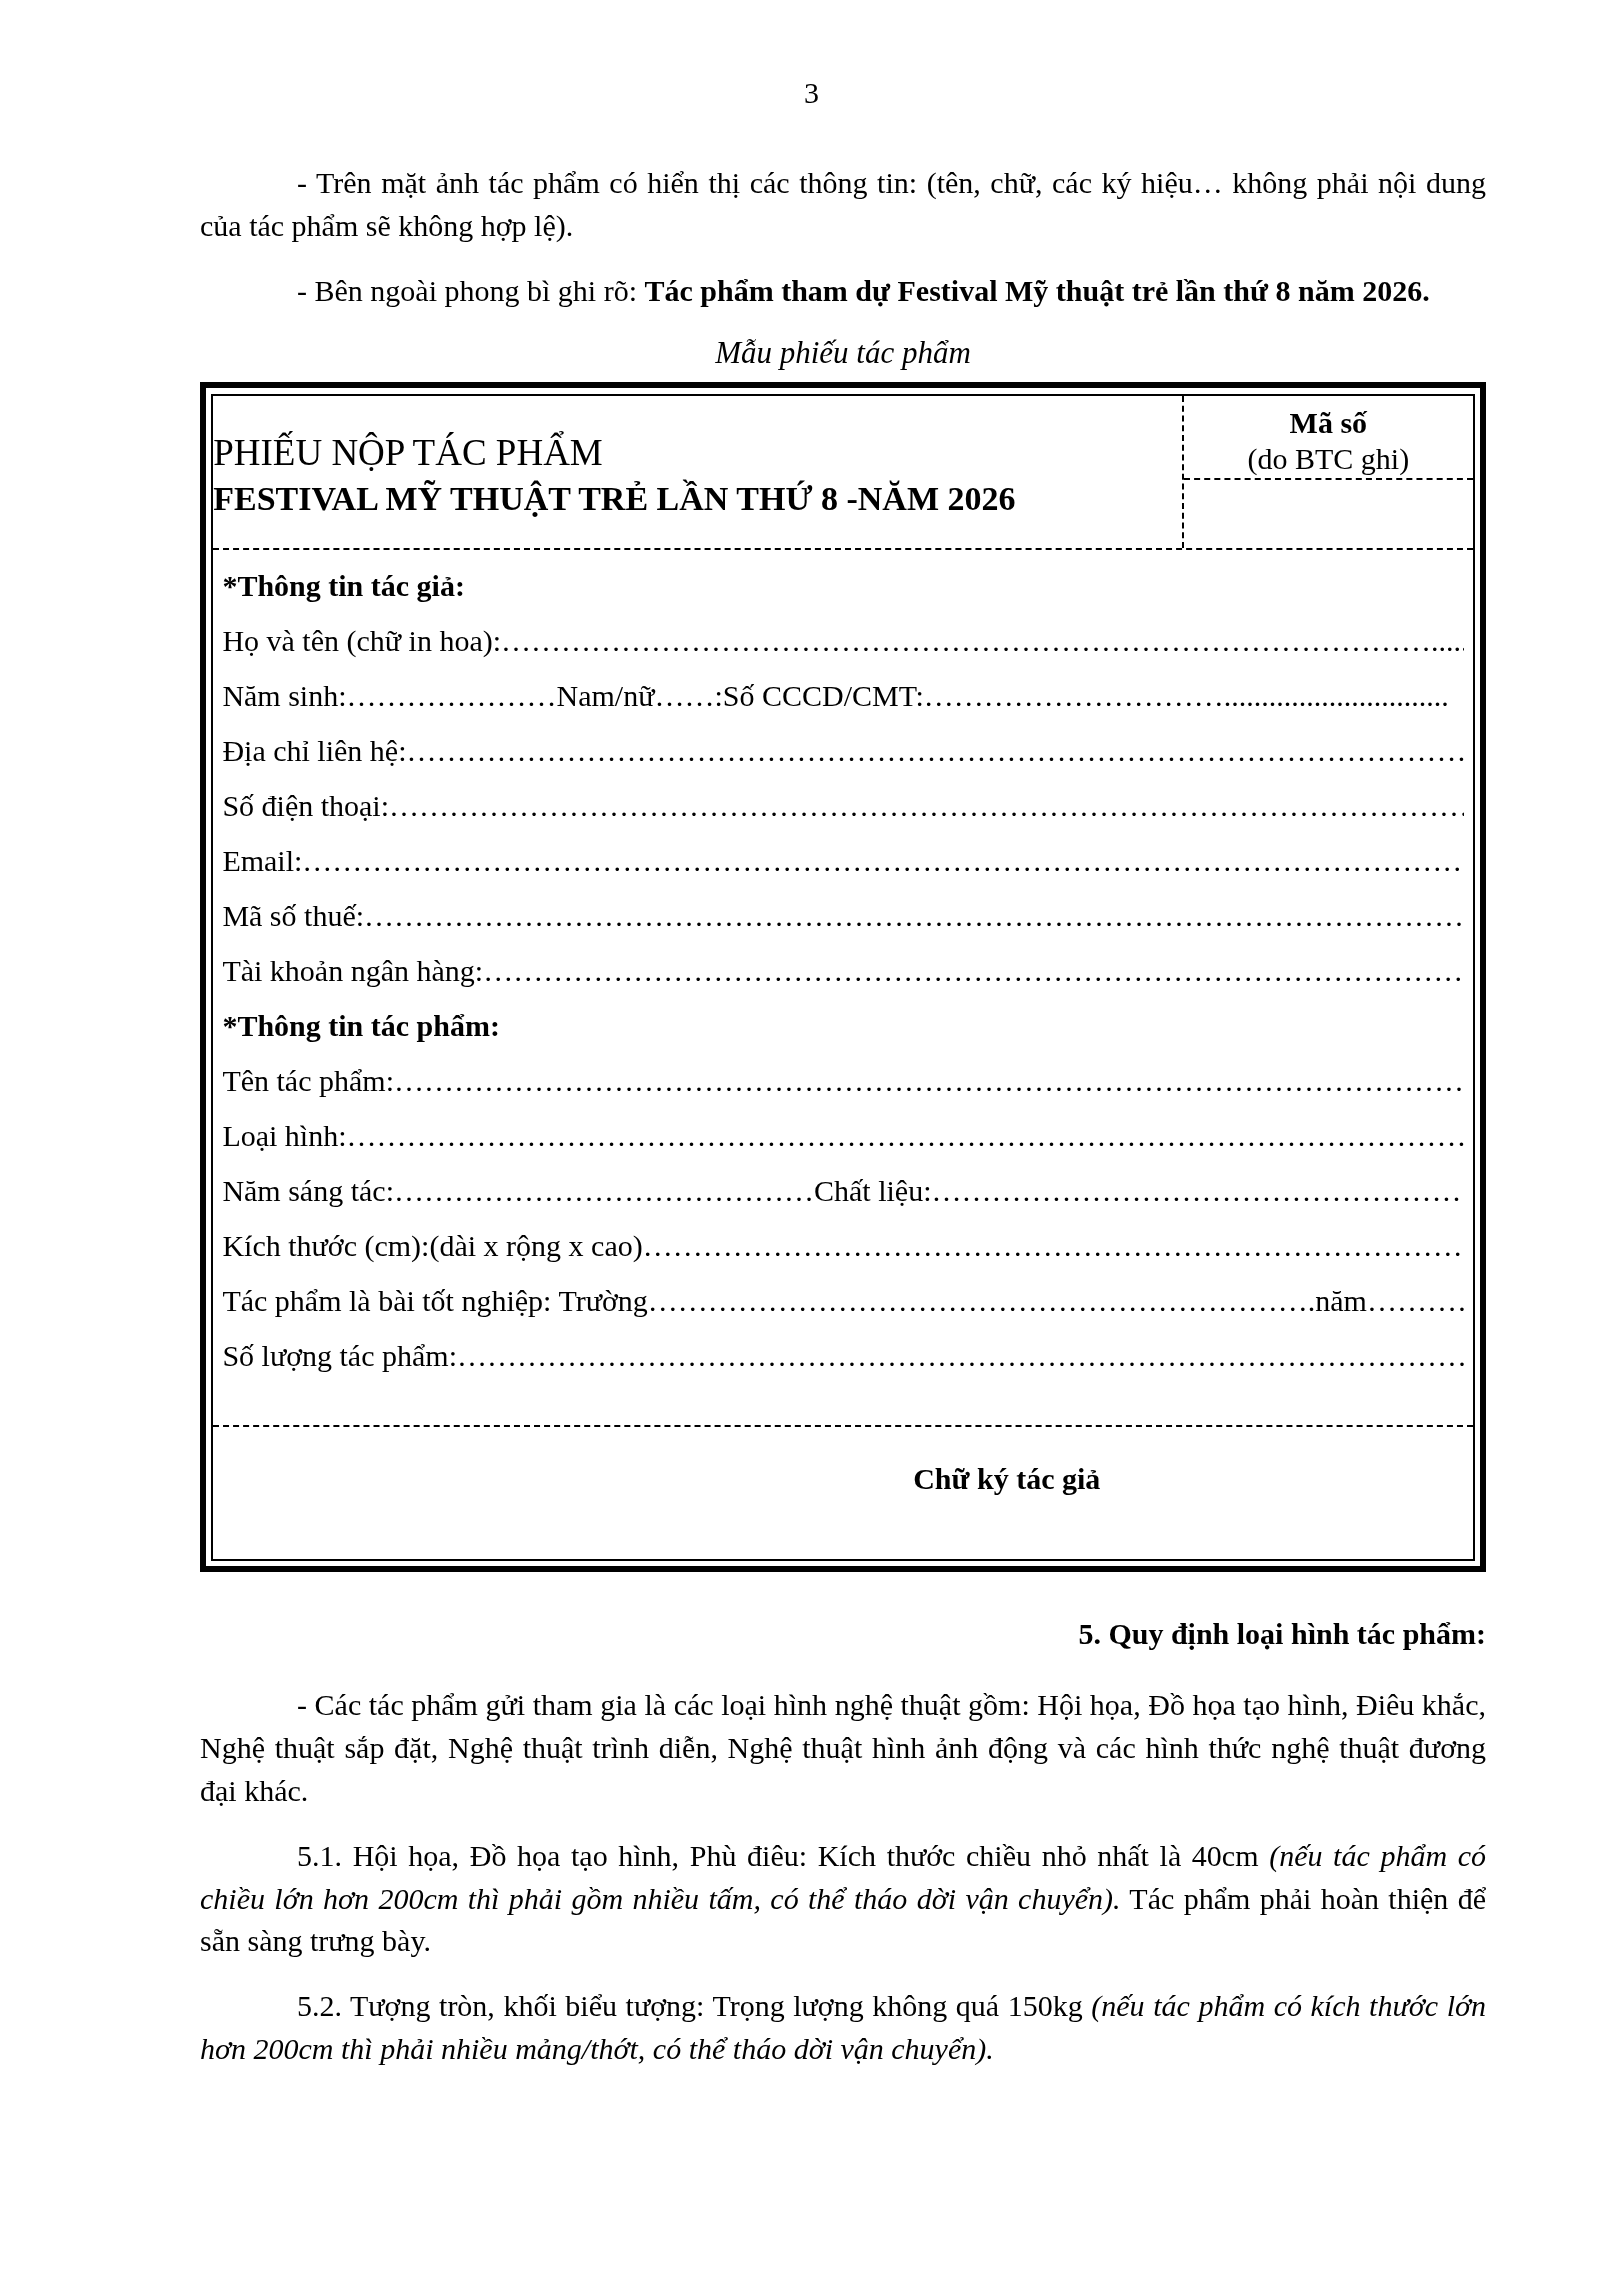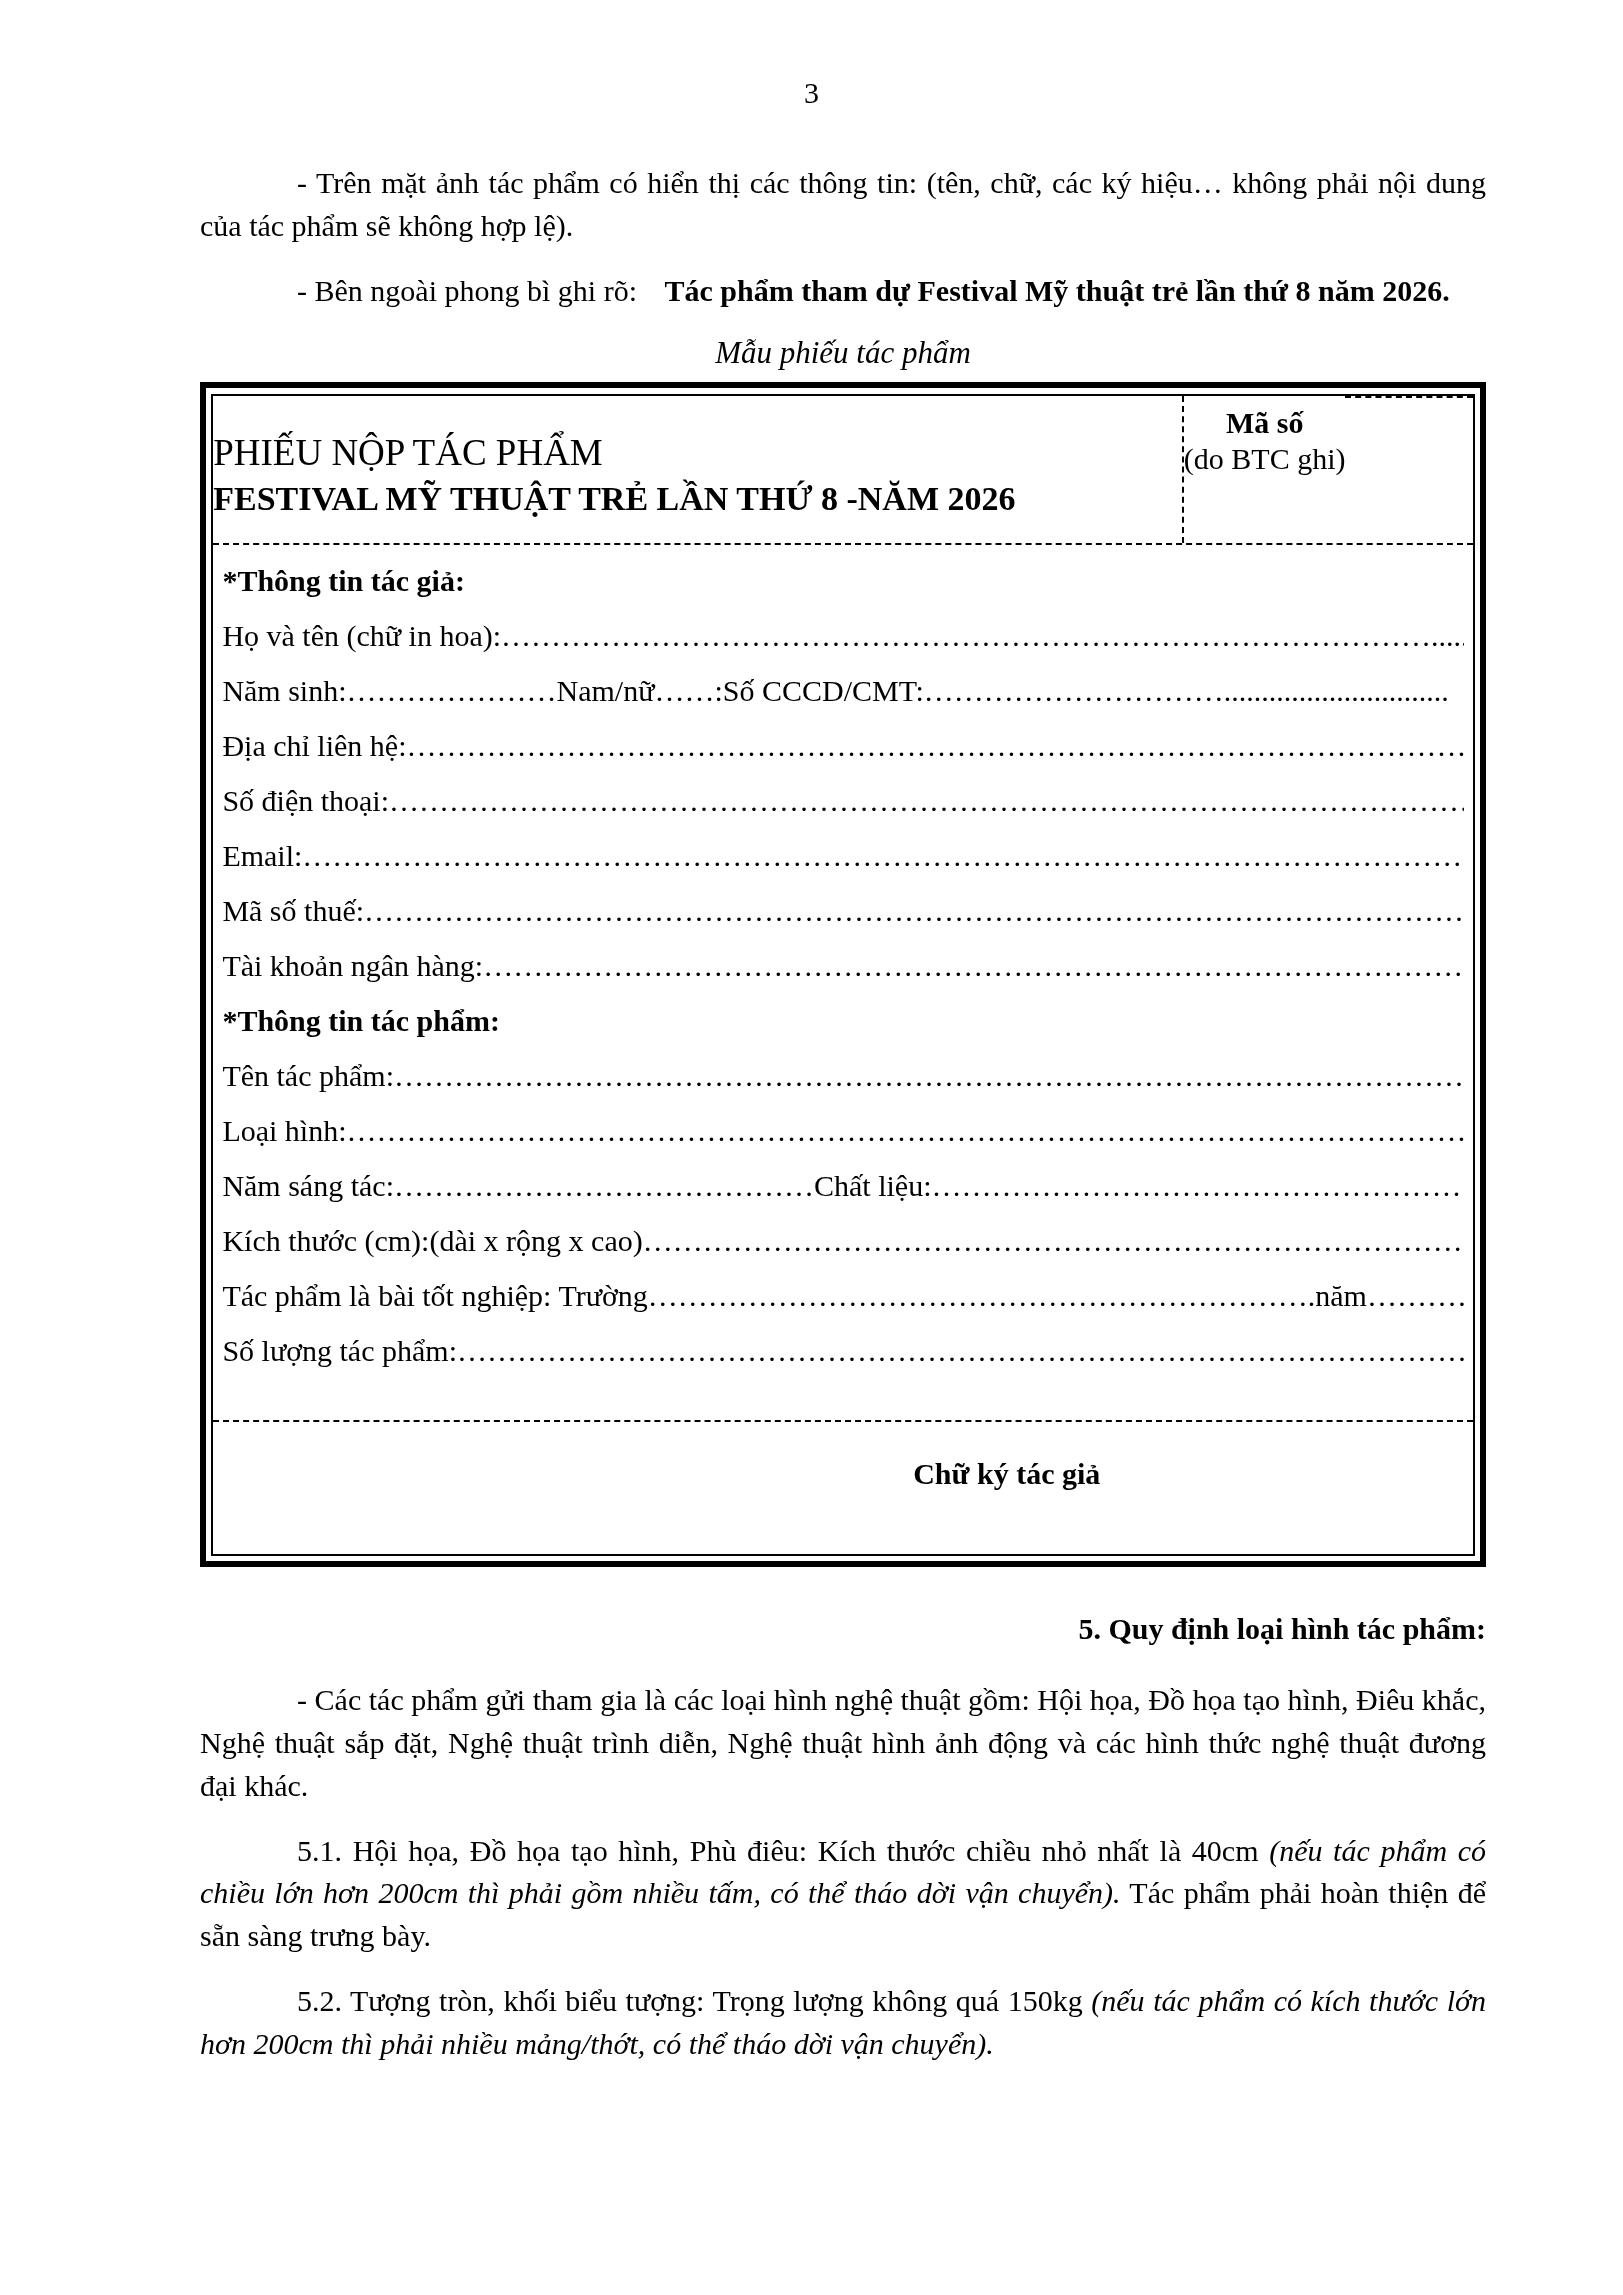--- a/index.html
+++ b/index.html
@@ -16,39 +16,39 @@
   .page-number{
     position:absolute;top:76px;left:0;right:0;
     text-align:center;font-size:30px;
   }
   .para{
     margin:0 0 22px 0;
     line-height:1.43;
     text-align:justify;
     text-indent:97px;
   }
-  .b{font-weight:bold;margin-left:20px;}
+  .b{font-weight:bold;}
   .i{font-style:italic;}
   .form-caption{
     text-align:center;font-style:italic;font-size:31px;
     margin:6.5px 0 11.8px 0;text-indent:0;
   }
   
   .form-outer{border:6.5px solid #000;padding:5.2px;margin-bottom:41px;}
   .form-inner{border:2px solid #000;}
   .form-header{display:flex;align-items:stretch;border-bottom:2px dashed #000;}
   .form-title-cell{
     flex:1;text-align:left;
     padding:33px 0 22px 0;line-height:1.3;
   }
   .form-title-1{font-size:37px;}
   .form-title-2{font-size:34px;font-weight:bold;}
   .form-code-cell{
     width:289px;border-left:2px dashed #000;
-    display:flex;flex-direction:row;
+    display:flex;flex-direction:column;
   }
   .code-top{
     text-align:center;padding-top:9.2px;min-height:73px;line-height:1.22;
   }
   .code-label{font-weight:bold;}
   .code-sub{}
   .code-box{border-top:2px dashed #000;flex:1;min-height:68px;}
   .form-body{padding:7.9px 9.2px 42px 9.2px;}
   .form-row{
     line-height:55px;white-space:nowrap;overflow:hidden;

